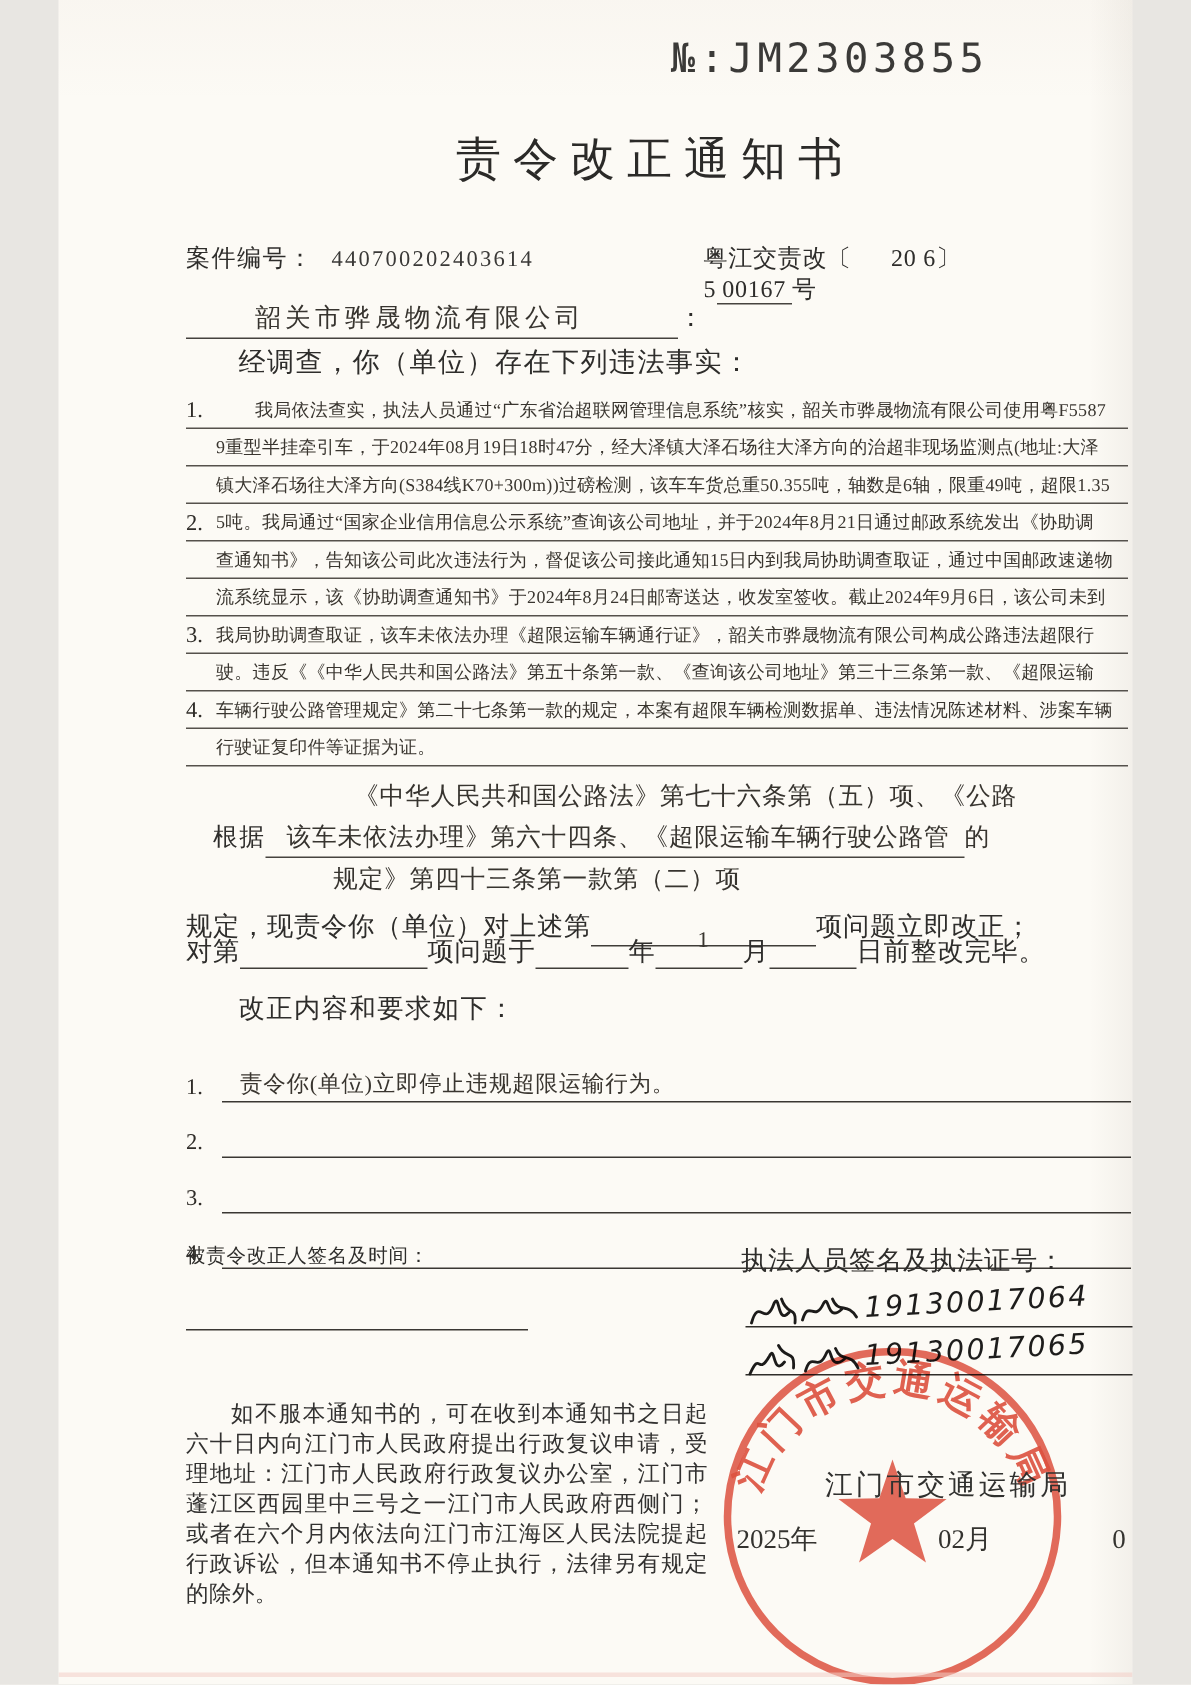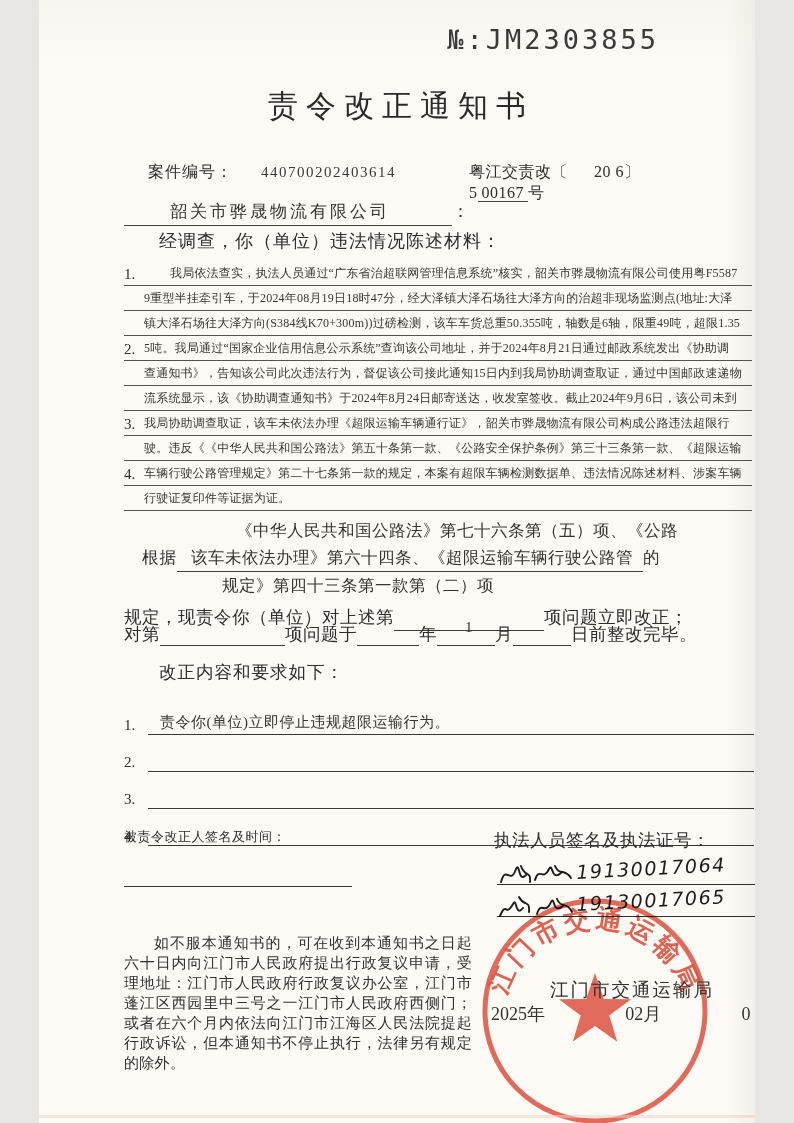--- a/index.html
+++ b/index.html
@@ -17,24 +17,25 @@
   }
   .serial{
     position:absolute;top:24px;right:96px;
     font-family:"DejaVu Sans Mono",monospace;
     font-size:27px;letter-spacing:3px;color:#3b3a38;
   }
   .title{
     position:absolute;top:86px;left:0;width:100%;
     text-align:center;font-size:30px;letter-spacing:8px;text-indent:8px;
     color:#2b2a28;
+    padding-left:36px;
   }
   .meta-row{position:absolute;top:162px;left:85px;right:60px;font-size:16px;}
-  .case-label{letter-spacing:1px;margin-left:24px;}
-  .case-value{margin-left:28px;font-size:15px;letter-spacing:1.5px;color:#3a3937;}
+  .case-label{letter-spacing:1px;}
+  .case-value{margin-left:12px;font-size:15px;letter-spacing:1.5px;color:#3a3937;}
   .doc-no{position:absolute;left:345px;top:0;letter-spacing:.5px;}
   .doc-no .gap{display:inline-block;width:26px;}
   .doc-no .u{border-bottom:1px solid #46433f;padding:0 4px;}
   .addressee{position:absolute;top:200px;left:85px;font-size:17px;}
   .addressee .name{
     display:inline-block;border-bottom:1px solid #44413d;
     padding:0 62px 2px 46px;letter-spacing:3px;color:#37342f;
   }
   .intro{position:absolute;top:229px;left:120px;font-size:18px;letter-spacing:1px;}
   .facts{position:absolute;top:261px;left:85px;width:628px;}
@@ -95,21 +96,21 @@
   .appeal{
     position:absolute;top:933px;left:85px;width:348px;
     font-size:15px;line-height:20px;text-align:justify;text-indent:2em;
     color:#323130;letter-spacing:.3px;
   }
   .stamp{position:absolute;left:433px;top:888px;width:246px;height:246px;mix-blend-mode:multiply;opacity:.92;}
   .issuer{position:absolute;left:448px;top:977px;width:290px;text-align:center;}
   .issuer-name{font-size:18.5px;letter-spacing:2px;color:#30302e;}
   .issue-date{
     display:flex;justify-content:space-between;
-    padding:0 4px;font-size:18px;color:#34332f;
+    margin-top:12px;padding:0 4px;font-size:18px;color:#34332f;
   }
   .bottom-edge{position:absolute;bottom:5px;left:0;right:0;height:3px;background:#f2cdc6;opacity:.55;}
 </style>
 </head>
 <body>
 
 <div class="page">
 
   <div class="serial">№:JM2303855</div>
 
@@ -119,31 +120,31 @@
     <span class="case-label">案件编号：</span><span class="case-value">440700202403614</span>
     <span class="doc-no">
       <span>粤江交责改〔</span><span class="gap"></span><span>20 6〕5</span><span class="u">00167</span><span>号</span>
     </span>
   </div>
 
   <div class="addressee">
     <span class="name">韶关市骅晟物流有限公司</span><span>：</span>
   </div>
 
-  <div class="intro">经调查，你（单位）违法情况陈述材料：</div>
+  <div class="intro">经调查，你（单位）存在下列违法事实：</div>
 
   <div class="facts">
     <div class="fact-row indent"><span class="fact-num">1.</span><span class="fact-text">我局依法查实，执法人员通过“广东省治超联网管理信息系统”核实，韶关市骅晟物流有限公司使用粤F5587</span></div>
     <div class="fact-row"><span class="fact-text">9重型半挂牵引车，于2024年08月19日18时47分，经大泽镇大泽石场往大泽方向的治超非现场监测点(地址:大泽</span></div>
     <div class="fact-row"><span class="fact-text">镇大泽石场往大泽方向(S384线K70+300m))过磅检测，该车车货总重50.355吨，轴数是6轴，限重49吨，超限1.35</span></div>
     <div class="fact-row"><span class="fact-num">2.</span><span class="fact-text">5吨。我局通过“国家企业信用信息公示系统”查询该公司地址，并于2024年8月21日通过邮政系统发出《协助调</span></div>
     <div class="fact-row"><span class="fact-text">查通知书》，告知该公司此次违法行为，督促该公司接此通知15日内到我局协助调查取证，通过中国邮政速递物</span></div>
     <div class="fact-row"><span class="fact-text">流系统显示，该《协助调查通知书》于2024年8月24日邮寄送达，收发室签收。截止2024年9月6日，该公司未到</span></div>
     <div class="fact-row"><span class="fact-num">3.</span><span class="fact-text">我局协助调查取证，该车未依法办理《超限运输车辆通行证》，韶关市骅晟物流有限公司构成公路违法超限行</span></div>
-    <div class="fact-row"><span class="fact-text">驶。违反《《中华人民共和国公路法》第五十条第一款、《公路安全保护条例》第三十三条第一款、《超限运输</span></div>
+    <div class="fact-row"><span class="fact-text">驶。违反《《中华人民共和国公路法》第五十条第一款、《查询该公司地址》第三十三条第一款、《超限运输</span></div>
     <div class="fact-row"><span class="fact-num">4.</span><span class="fact-text">车辆行驶公路管理规定》第二十七条第一款的规定，本案有超限车辆检测数据单、违法情况陈述材料、涉案车辆</span></div>
     <div class="fact-row"><span class="fact-text">行驶证复印件等证据为证。</span></div>
   </div>
 
   <div class="side-label">第一联：存档联</div>
 
   <div class="basis">
     <div class="b-line1">《中华人民共和国公路法》第七十六条第（五）项、《公路</div>
     <div class="b-line2">
       <span class="b-label">根据</span>

